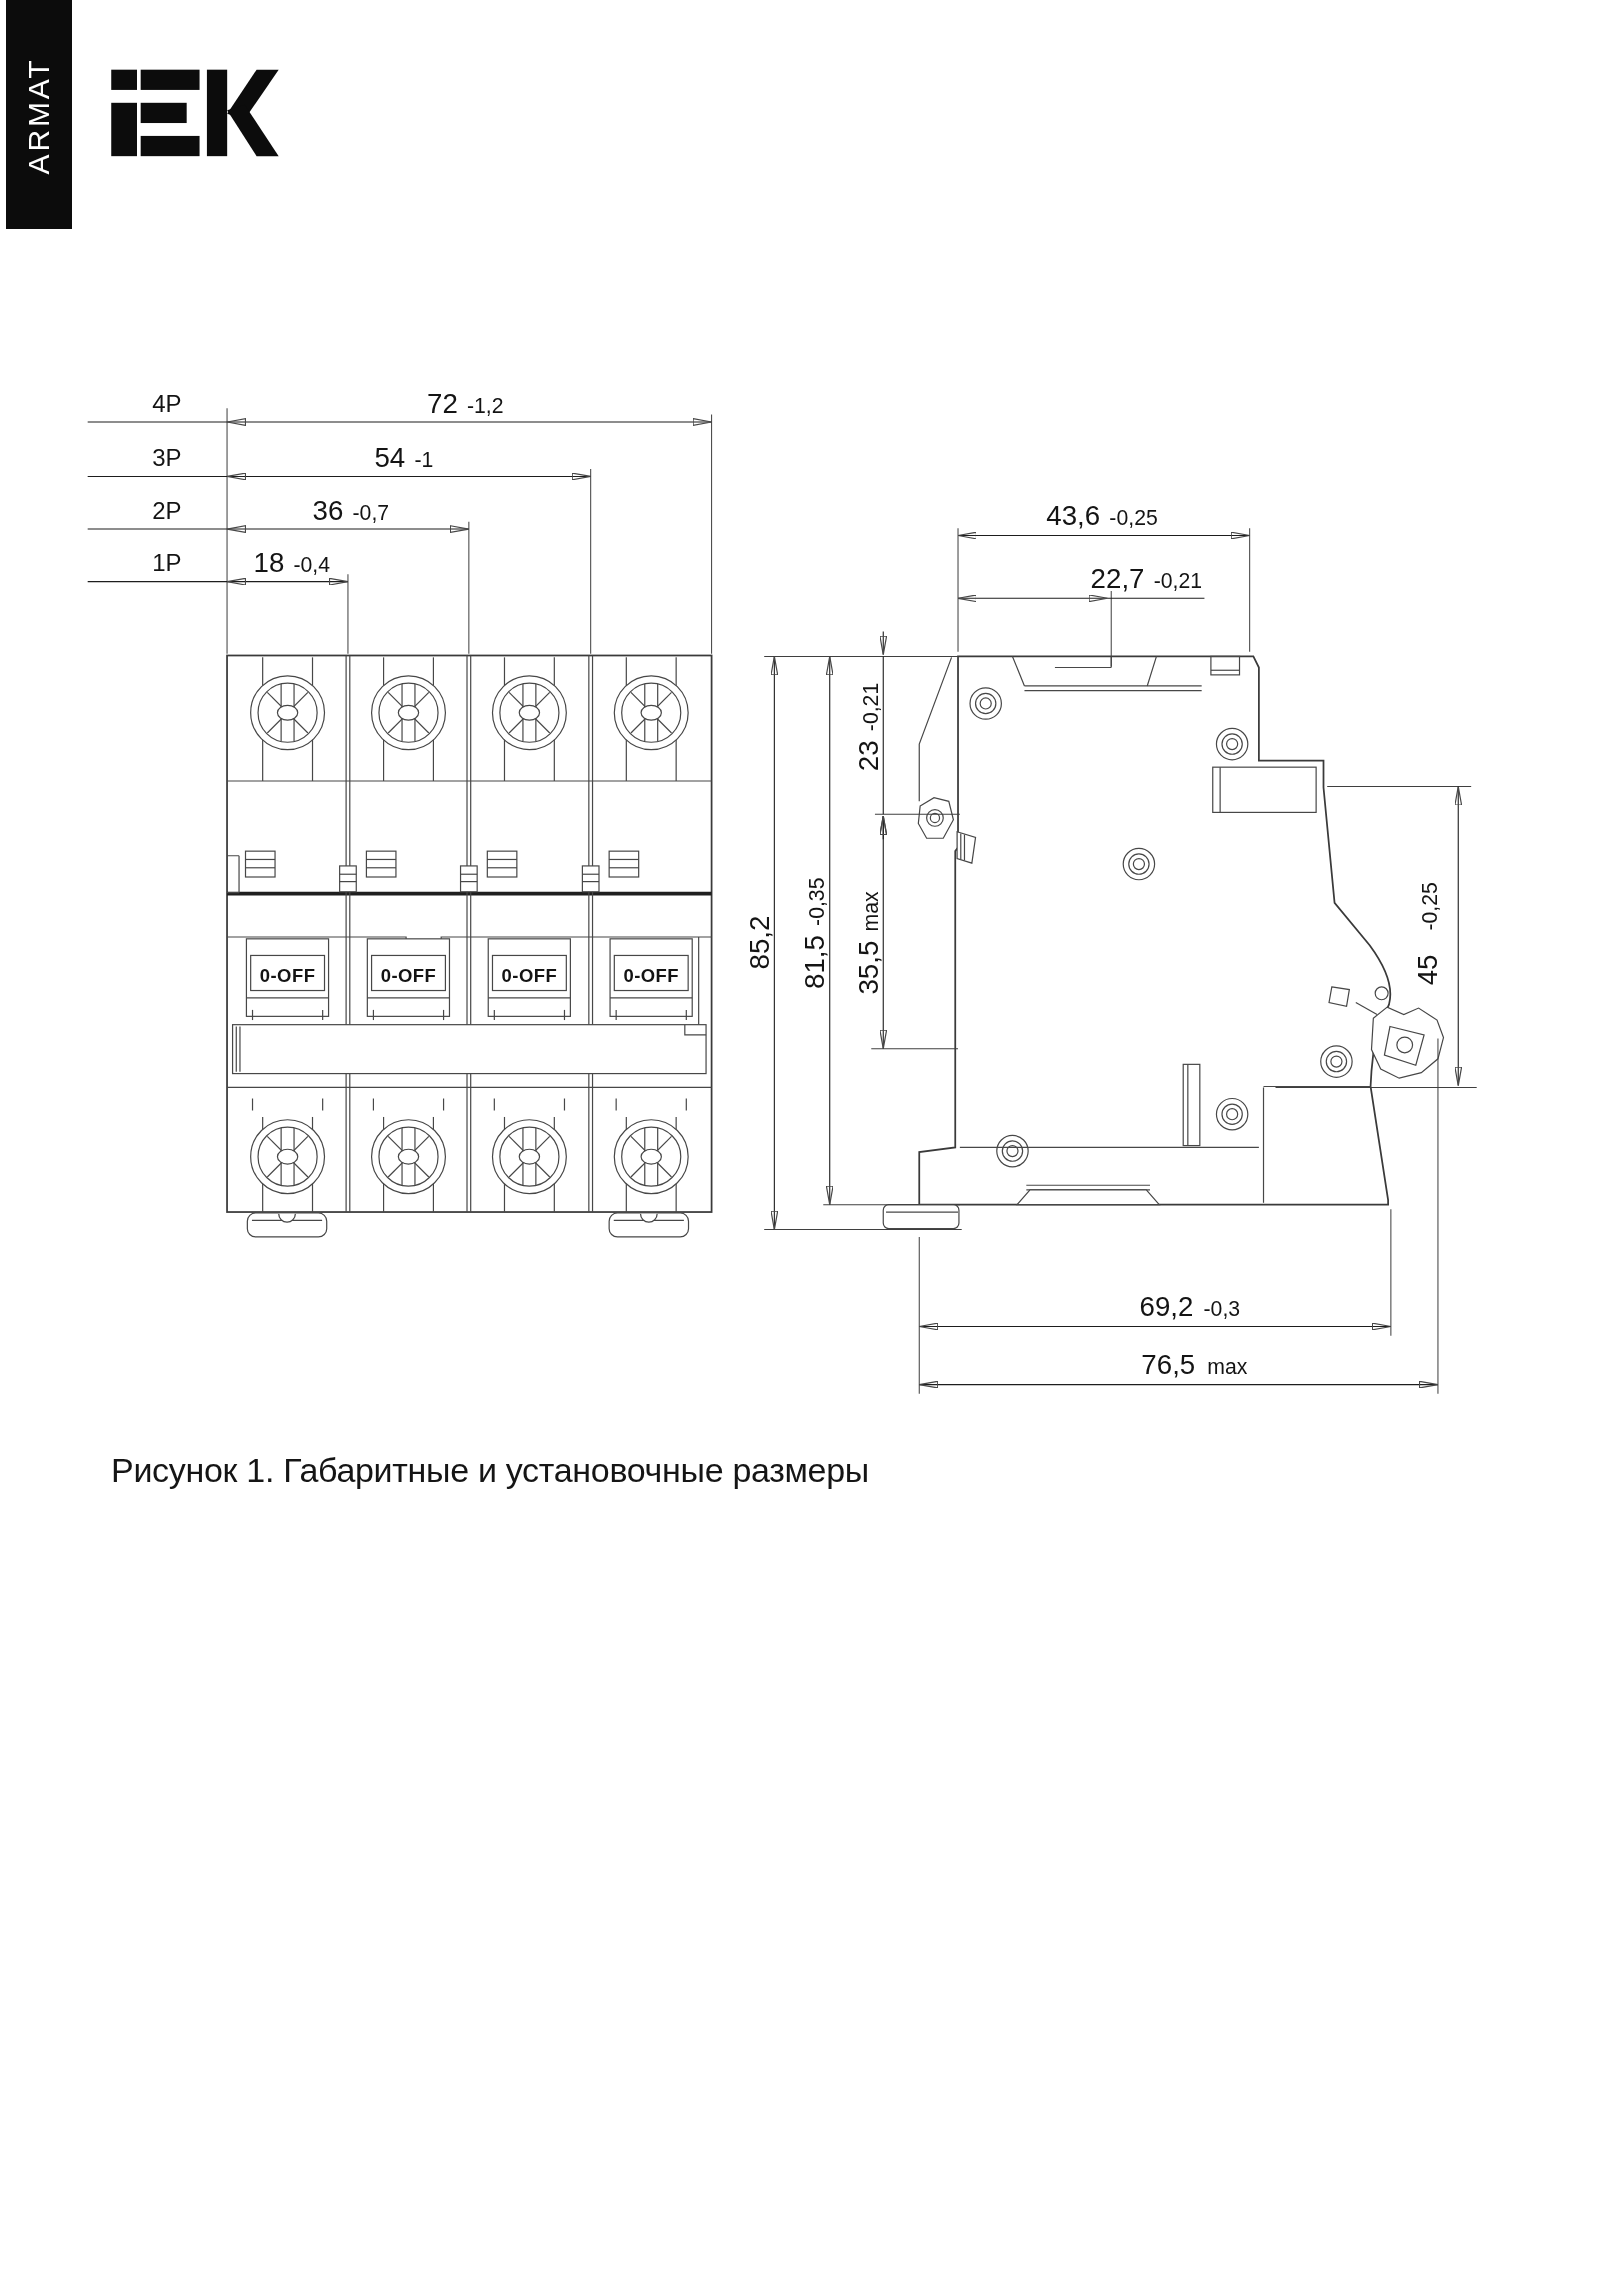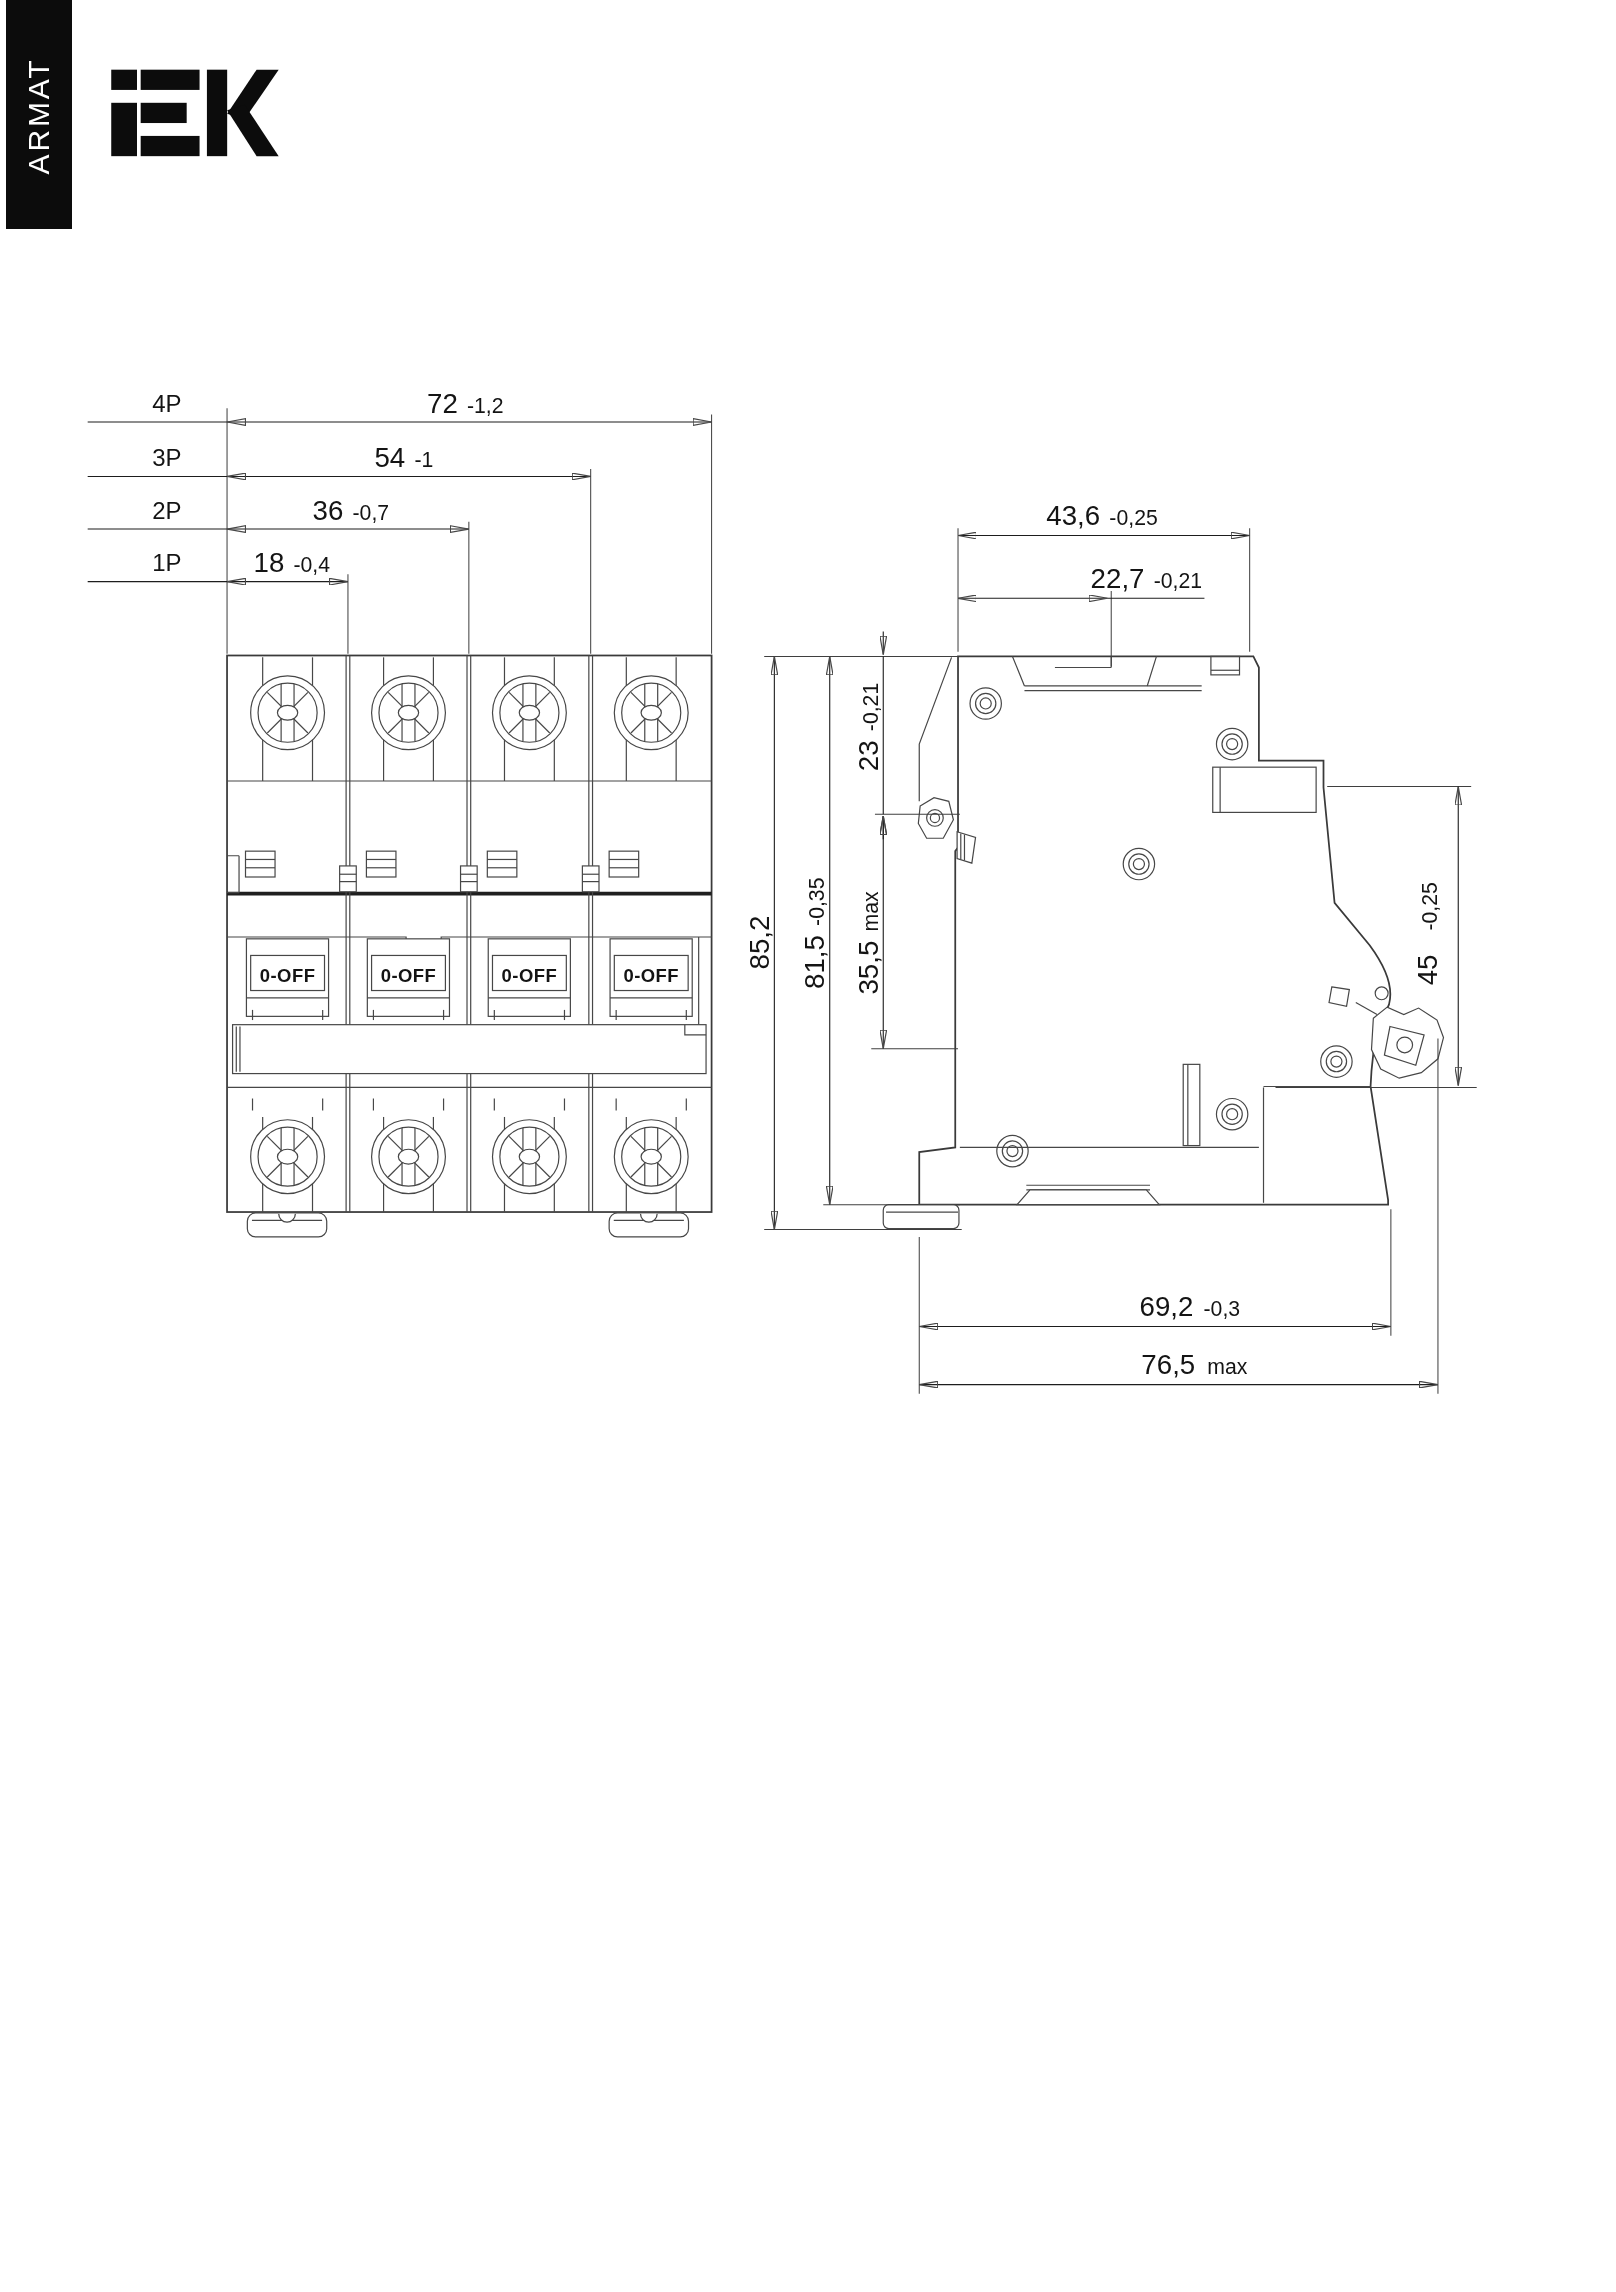--- a/index.html
+++ b/index.html
@@ -327,14 +327,15 @@
         <line x1="1558" y1="1125" x2="1558" y2="1510" class="ext"></line>
         <line x1="996" y1="1500" x2="1558" y2="1500" class="dim" marker-start="url(#arw)" marker-end="url(#arw)"></line>
         <g transform="translate(1300,1489)">
           <text text-anchor="end" x="-5" class="dimv">76,5</text>
           <text x="8" class="dimt">max</text>
         </g>
       </g>
     </g>
   </svg>
 
+  <div class="caption">Рисунок 1. Габаритные и установочные размеры</div>
 </div>
 
 
 </body></html>

